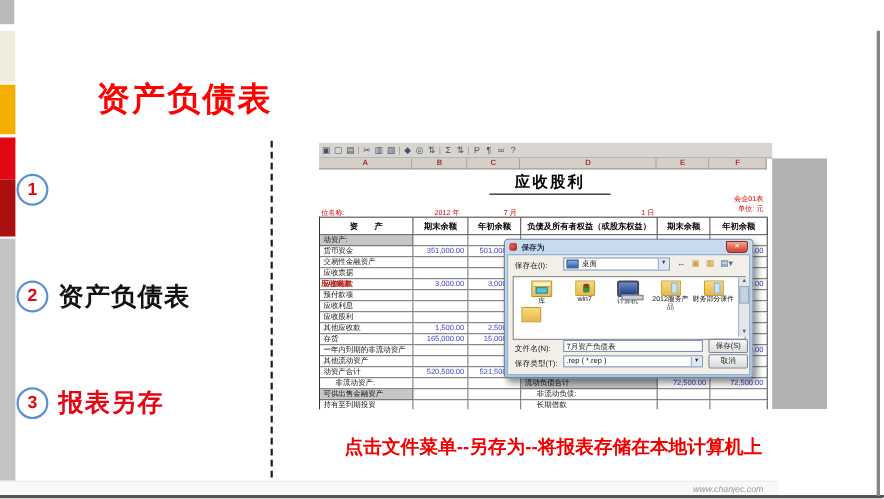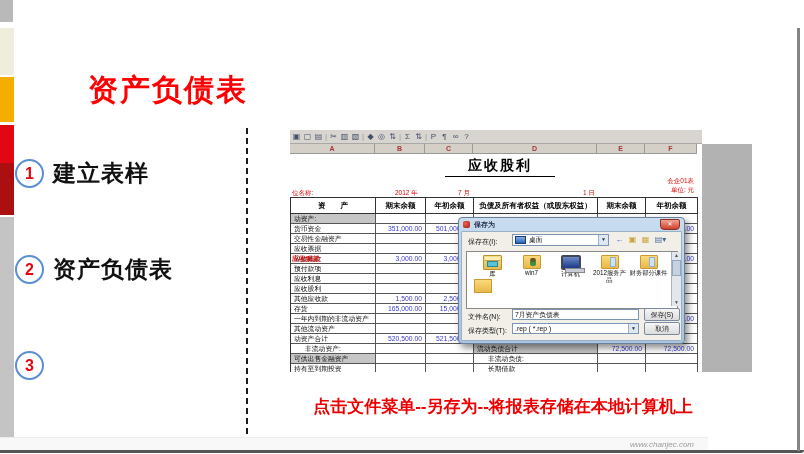--- a/index.html
+++ b/index.html
@@ -106,28 +106,28 @@
   <div class="abs sq-cream"></div>
   <div class="abs sq-amber"></div>
   <div class="abs sq-red"></div>
   <div class="abs sq-dred"></div>
   <div class="abs sq-gray"></div>
 
   <div class="abs page-title">资产负债表</div>
 
   <div class="step" style="top:158px;">
     <div class="stepnum">1</div>
-    <div class="steplbl">建立表样</div>
   </div>
   <div class="step" style="top:254px;">
     <div class="stepnum">2</div>
     <div class="steplbl">资产负债表</div>
   </div>
   <div class="step" style="top:351px;">
     <div class="stepnum">3</div>
+    <div class="steplbl red">报表另存</div>
   </div>
 
   <div class="abs divider"></div>
 
   <div class="abs shot">
     <div class="toolbar">
         <span class="tbi">▣</span>
         <span class="tbi">▢</span>
         <span class="tbi">▤</span>
         <span class="tbi sep">|</span>

